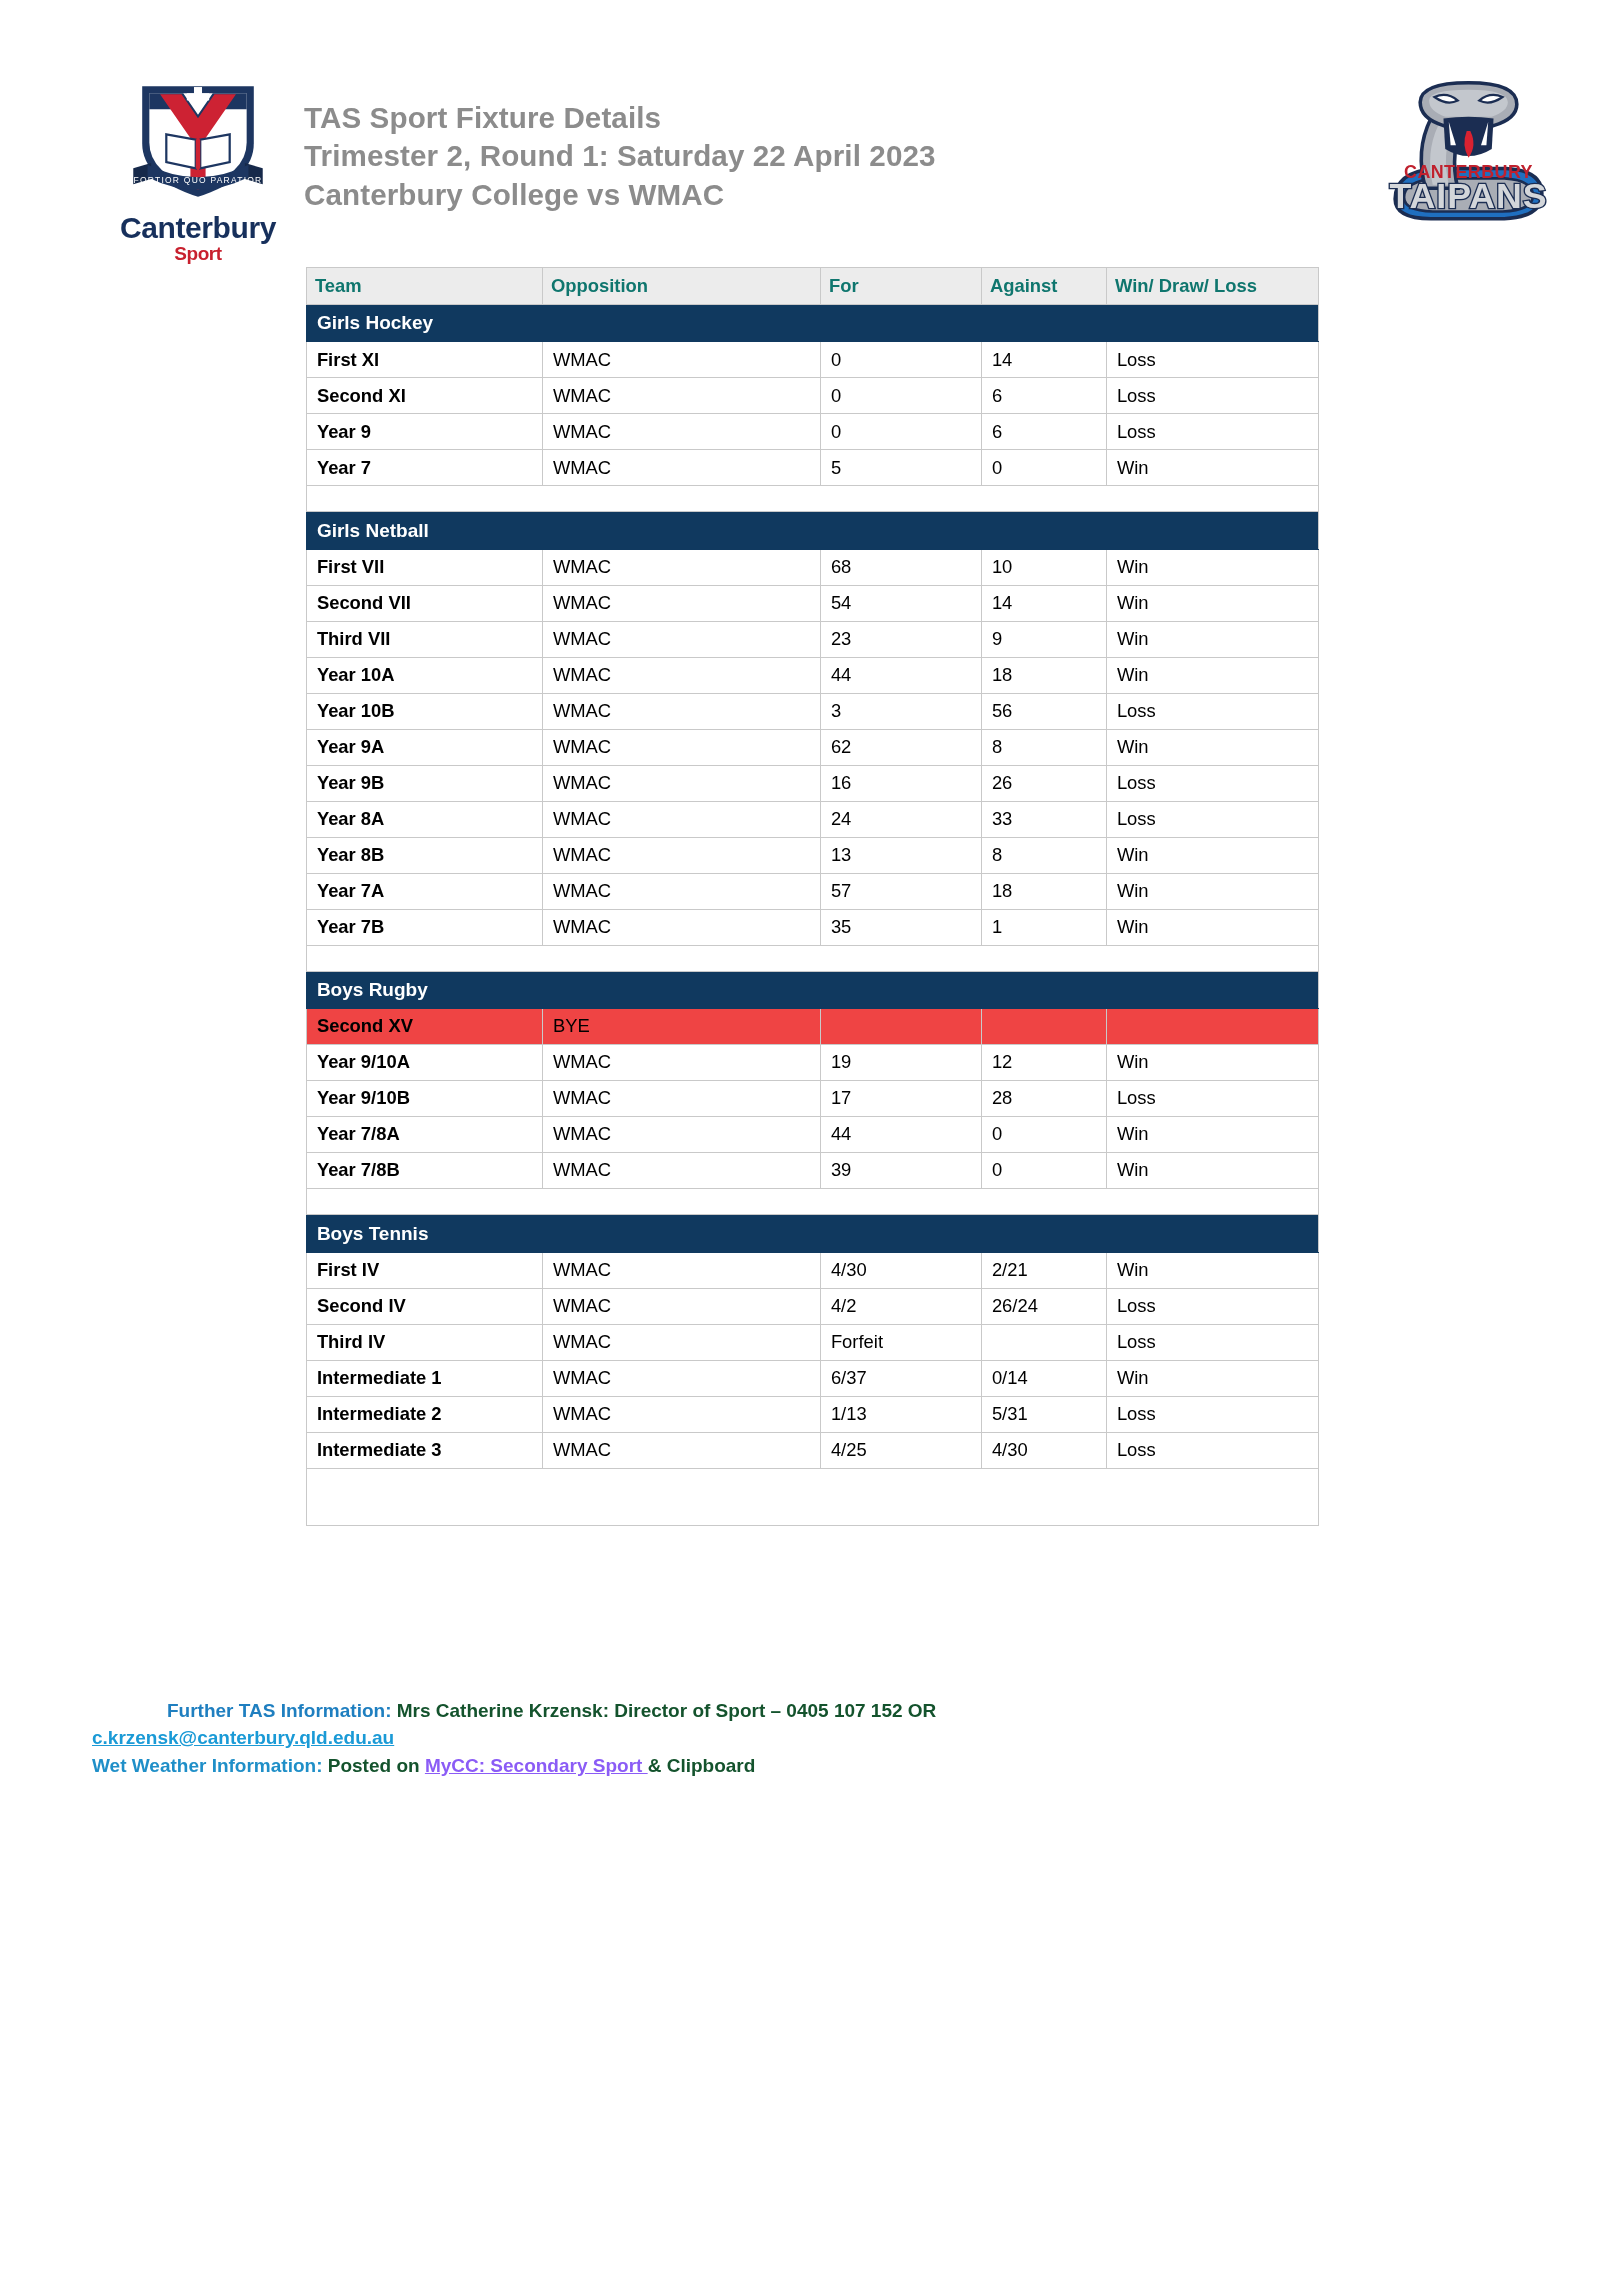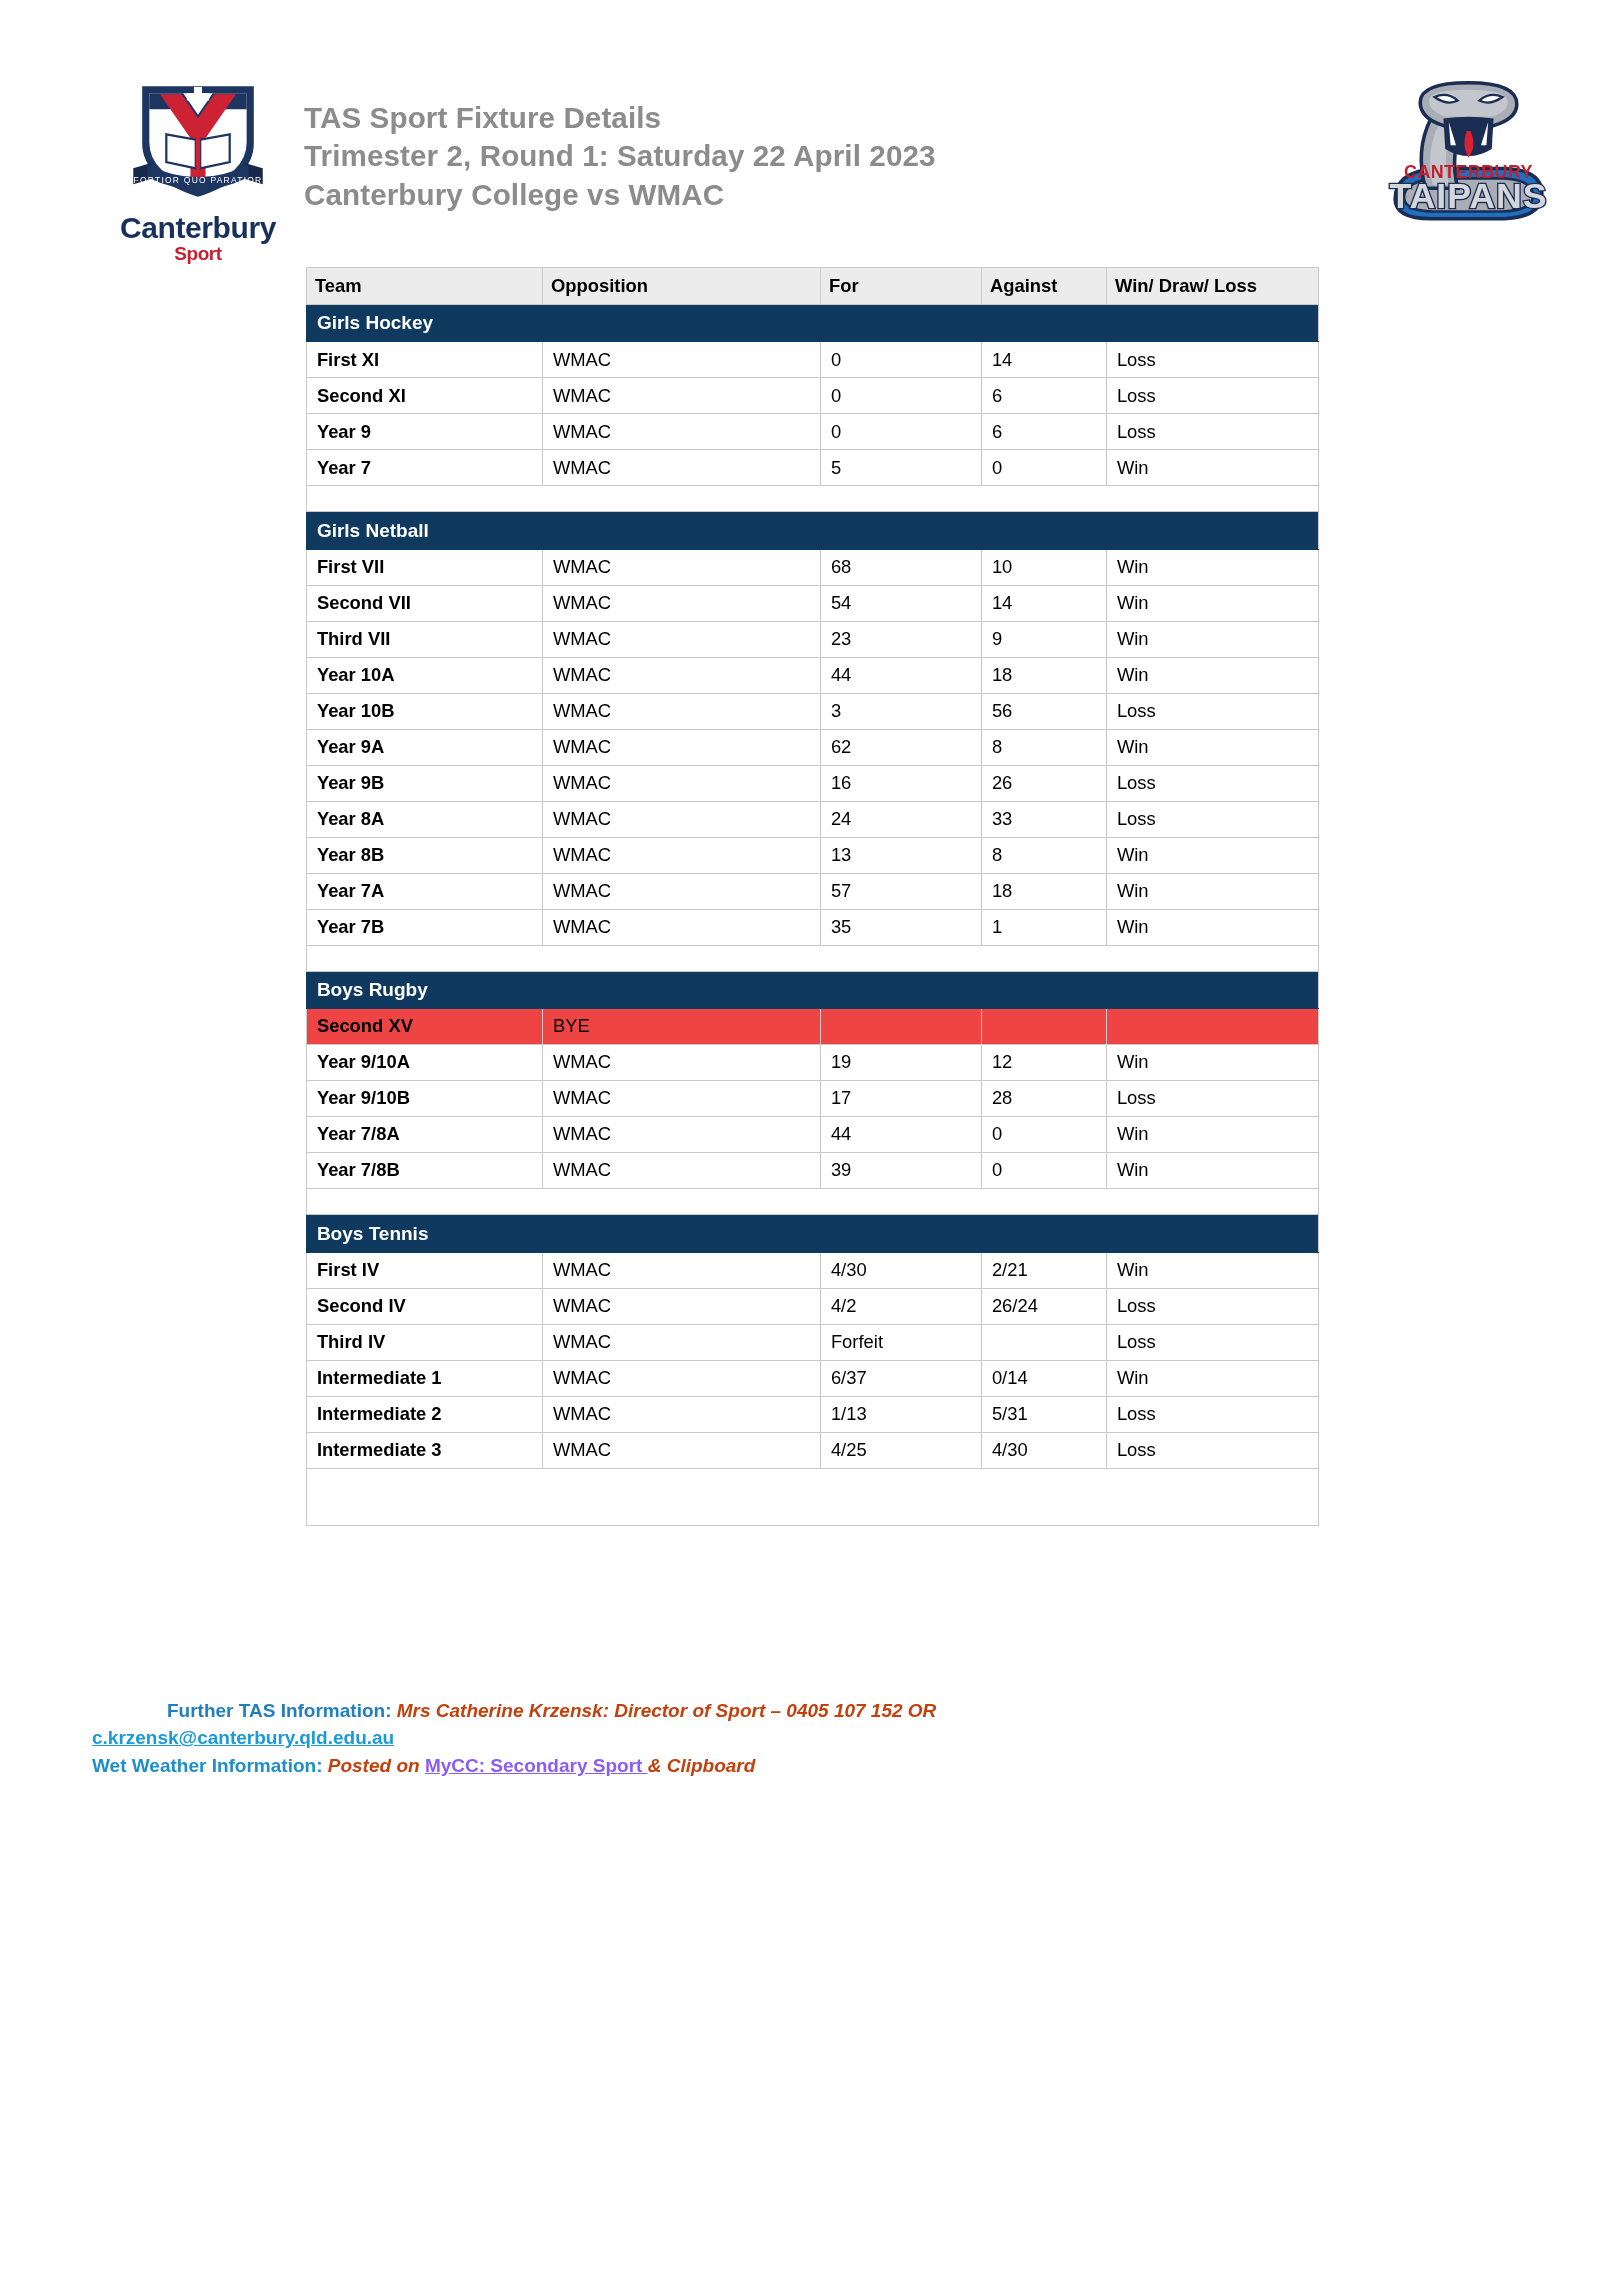--- a/index.html
+++ b/index.html
@@ -75,21 +75,21 @@
     padding: 4.5px 9px 4.5px 9.9px;
     font-size: 18.4px;
     line-height: 1.35;
     height: 26px;
     vertical-align: middle;
     color: #000000;
     background: #ffffff;
   }
   table.fixtures thead th {
     background: #ececec;
-    color: #000000;
+    color: #0f766e;
     font-weight: bold;
     text-align: left;
     font-size: 18.4px;
     height: 27px;
     padding-left: 8px;
   }
   tr.section-row td {
     background: #10395f;
     color: #ffffff;
     font-weight: bold;
@@ -122,21 +122,21 @@
     left: 92px;
     top: 1697px;
     width: 1254px;
     font-size: 19px;
     line-height: 1.44;
     font-weight: bold;
   }
   .footer .line1 { padding-left: 75px; }
   .lbl-blue  { color: #1f7fc0; }
   .lbl-blue2 { color: #1f8fc8; }
-  .txt-black { color: #c2410c; font-style: italic; }
+  .txt-black { color: #14532d; }
   .link-a {
     color: #1a9ad6;
   }
   .link-b {
     color: #8b5cf6;
     text-decoration: underline;
   }
 
   
   .crest-word {

